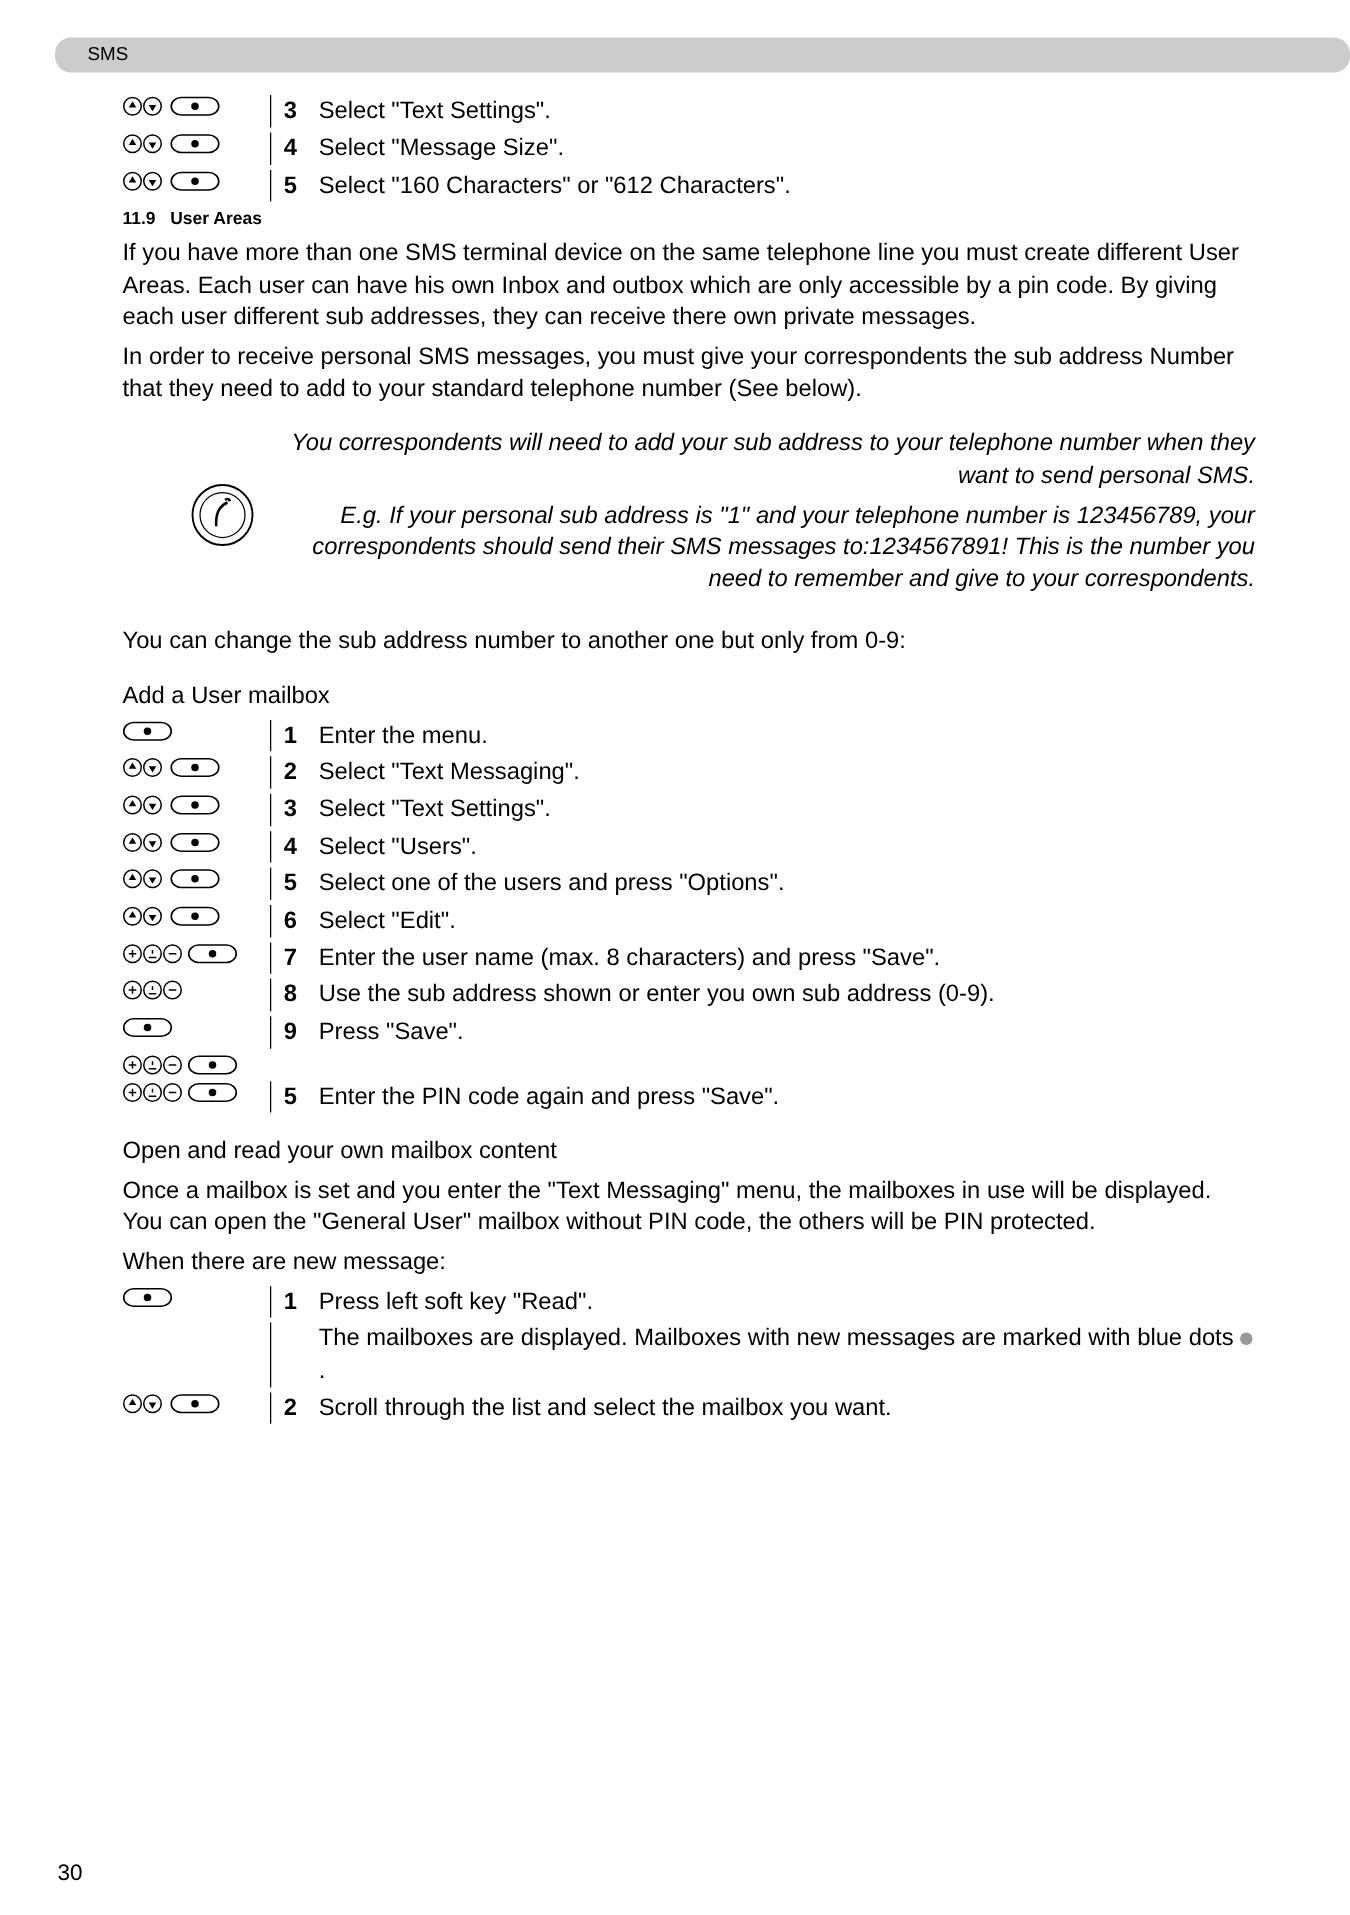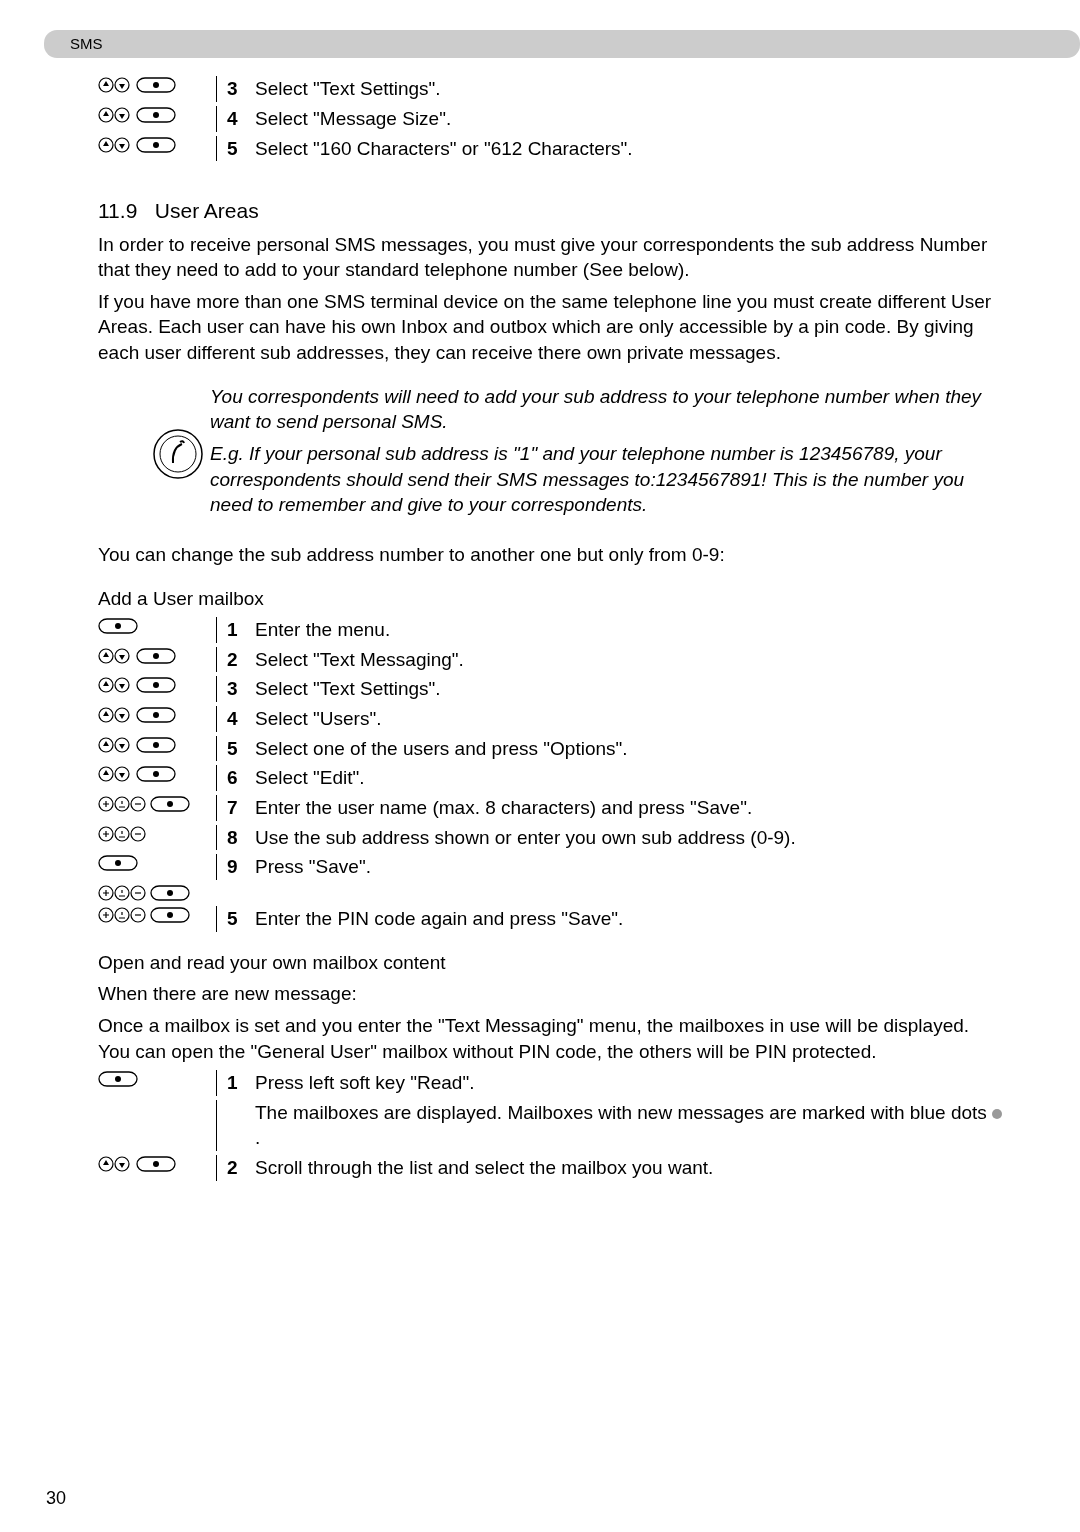--- a/index.html
+++ b/index.html
@@ -45,23 +45,23 @@
   }
   .step-num {
     font-weight: bold;
     width: 28px;
     flex-shrink: 0;
   }
   .step-text {
     flex: 1;
   }
   .section-title {
-    font-weight: normal;
-    font-size: 21px;
-    margin-top: 36px;
+    font-weight: bold;
+    font-size: 14px;
+    margin-top: 4px;
     margin-bottom: 6px;
   }
   .para {
     margin-bottom: 6px;
   }
   .note-block {
     display: flex;
     margin: 18px 0 18px 48px;
     align-items: center;
   }
@@ -69,21 +69,21 @@
     width: 64px;
     flex-shrink: 0;
     display: flex;
     justify-content: center;
     align-items: center;
   }
   .note-text {
     font-style: italic;
     flex: 1;
   }
-  .note-text p { margin-bottom: 6px; }
+  .note-text p { margin-bottom: 6px; text-align: right; }
   .sub-heading {
     font-weight: normal;
     margin-top: 18px;
     margin-bottom: 6px;
   }
   .page-num {
     position: absolute;
     bottom: 22px;
     left: 46px;
     font-size: 18px;
@@ -177,22 +177,22 @@
     </div>
     <div class="sep">
       <span class="step-num">5</span>
       <span class="step-text">Select "160 Characters" or "612 Characters".</span>
     </div>
   </div>
 
   <div class="section-title">
     <span>11.9</span>&nbsp;&nbsp;&nbsp;<span>User Areas</span>
   </div>
+  <p class="para">If you have more than one SMS terminal device on the same telephone line you must create different User Areas. Each user can have his own Inbox and outbox which are only accessible by a pin code. By giving each user different sub addresses, they can receive there own private messages.</p>
   <p class="para">In order to receive personal SMS messages, you must give your correspondents the sub address Number that they need to add to your standard telephone number (See below).</p>
-  <p class="para">If you have more than one SMS terminal device on the same telephone line you must create different User Areas. Each user can have his own Inbox and outbox which are only accessible by a pin code. By giving each user different sub addresses, they can receive there own private messages.</p>
 
   <div class="note-block">
     <div class="note-icon-col">
       <svg width="52" height="52">
           <circle cx="26" cy="26" r="24" fill="none" stroke="#000" stroke-width="1.5"></circle>
           <circle cx="26" cy="26" r="18" fill="none" stroke="#000" stroke-width="1"></circle>
           <path d="M21 35 Q20 20 30 16 M28 14 Q31 12 32 15" fill="none" stroke="#000" stroke-width="2"></path>
         </svg>
     </div>
     <div class="note-text">
@@ -434,22 +434,22 @@
           </svg>
         </span>
     </div>
     <div class="sep">
         <span class="step-num">5</span>
         <span class="step-text">Enter the PIN code again and press "Save".</span>
       </div>
   </div>
 
   <div class="sub-heading">Open and read your own mailbox content</div>
+  <p class="para">Once a mailbox is set and you enter the "Text Messaging" menu, the mailboxes in use will be displayed. You can open the "General User" mailbox without PIN code, the others will be PIN protected.</p>
   <p class="para">When there are new message:</p>
-  <p class="para">Once a mailbox is set and you enter the "Text Messaging" menu, the mailboxes in use will be displayed. You can open the "General User" mailbox without PIN code, the others will be PIN protected.</p>
 
   <div class="step-row">
     <div class="icon-col">
       <span class="ic">
           <svg width="40" height="18">
             <rect x="1" y="2" rx="8" ry="8" width="38" height="14" fill="none" stroke="#000" stroke-width="1.3"></rect>
             <circle cx="20" cy="9" r="3" fill="#000"></circle>
           </svg>
         </span>
     </div>

